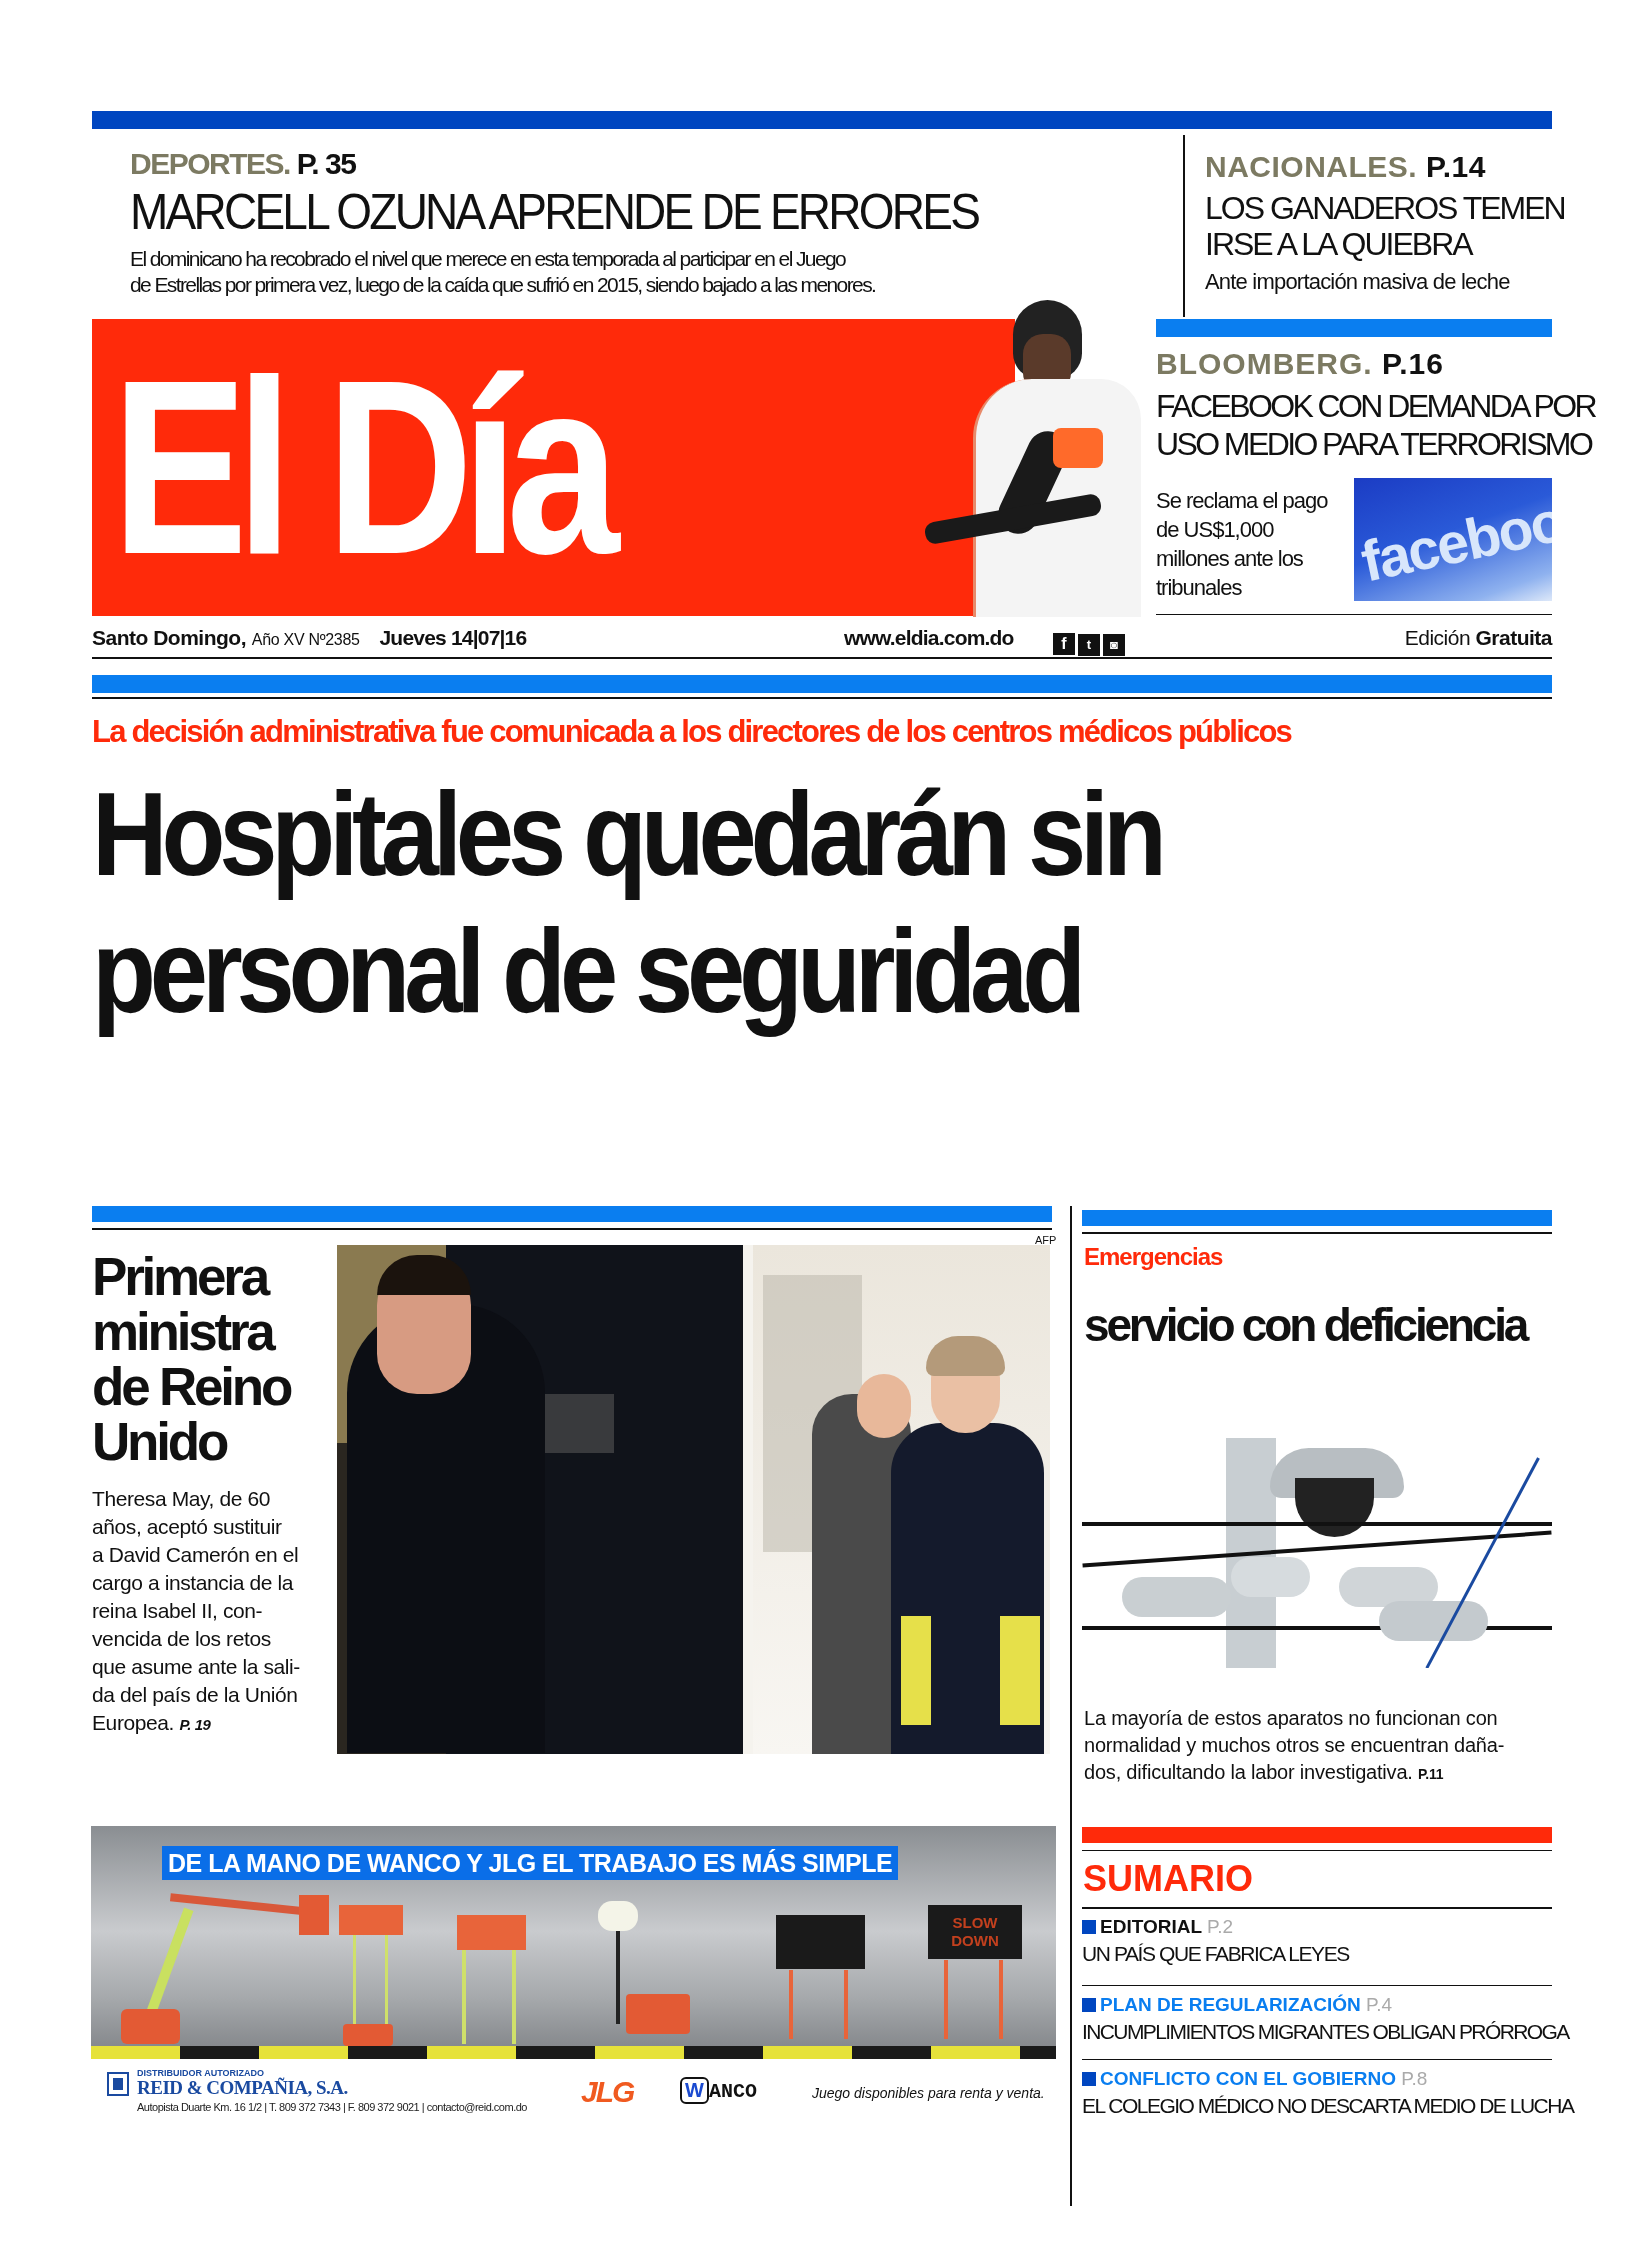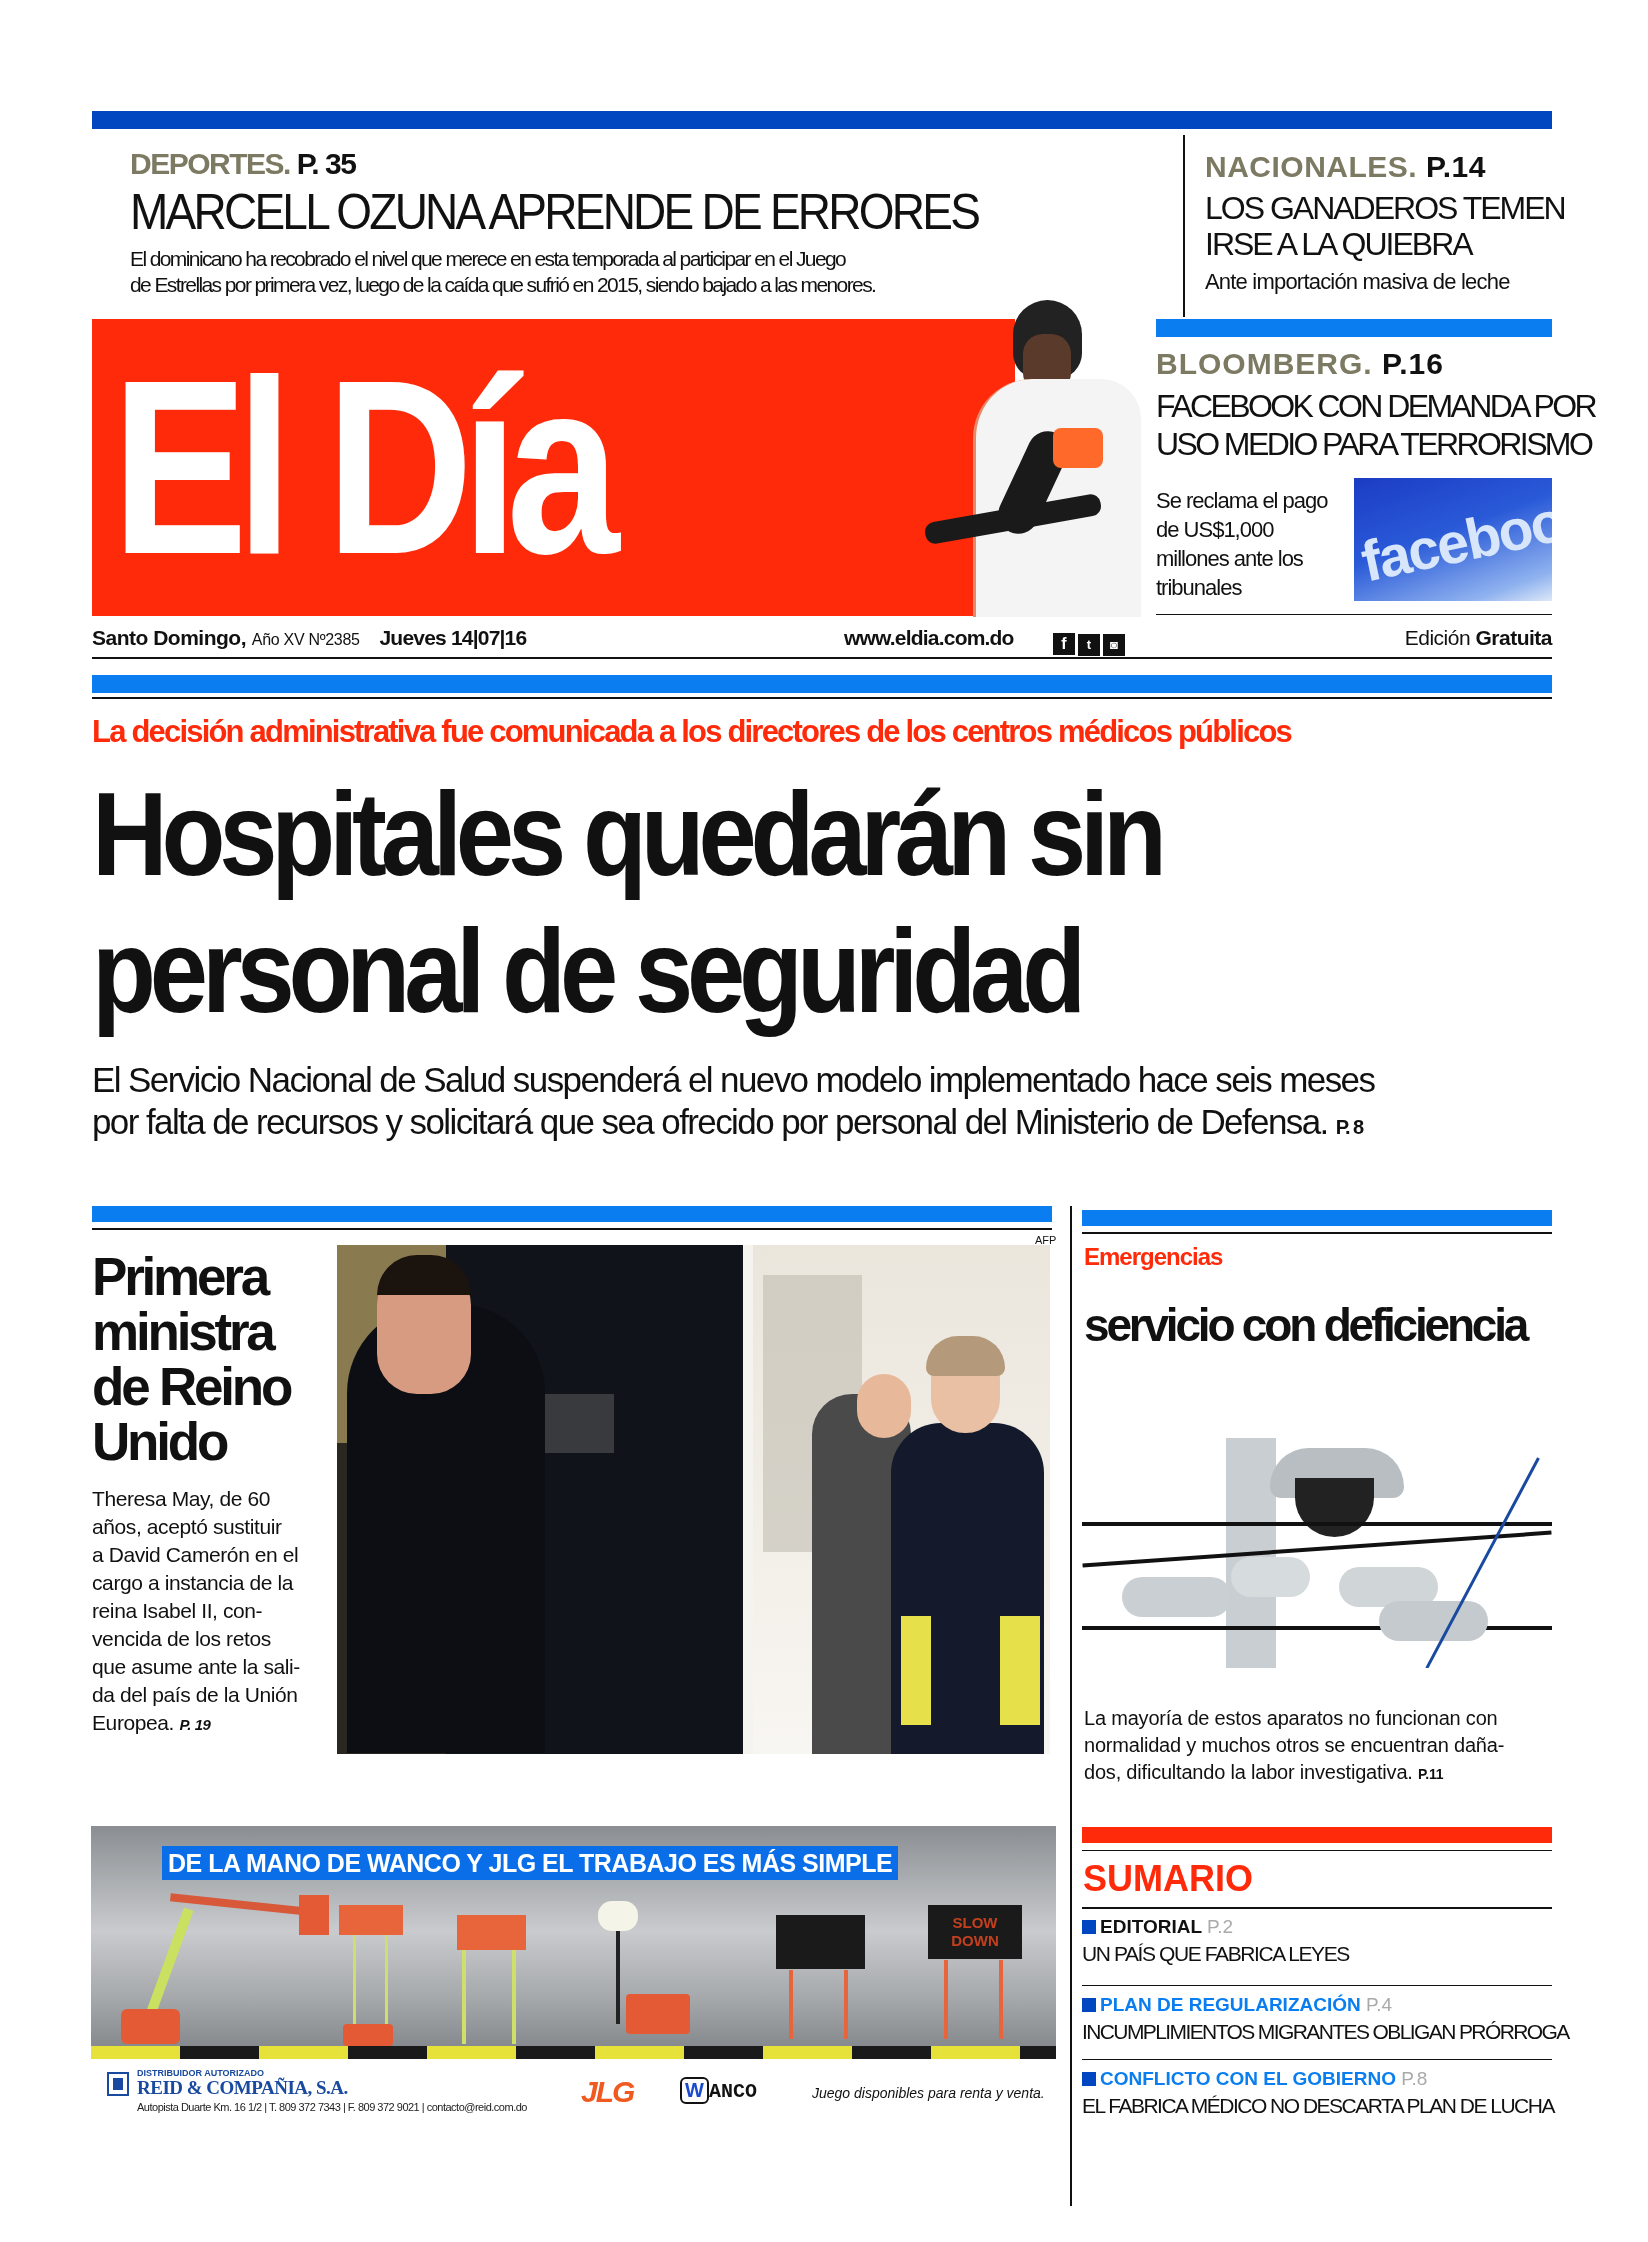--- a/index.html
+++ b/index.html
@@ -100,24 +100,20 @@
 
 <div class="abs bar-lblue" style="left:92px;top:675px;width:1460px;height:18px;"></div>
 <div class="abs rule" style="left:92px;top:697px;width:1460px;"></div>
 
 <div class="abs" style="left:92px;top:711px;width:1460px;">
   <div style="color:#ff2a0a;font-size:31px;line-height:42px;font-weight:700;letter-spacing:-1.8px;white-space:nowrap;">La decisión administrativa fue comunicada a los directores de los centros médicos públicos</div>
   <div style="margin-top:12px;font-size:119px;line-height:137px;font-weight:700;letter-spacing:-7px;white-space:nowrap;transform:scaleX(0.88);transform-origin:left;">
     <div>Hospitales quedarán sin</div>
     <div>personal de seguridad</div>
   </div>
-  <div style="margin-top:20px;font-size:35px;line-height:42px;letter-spacing:-1.6px;white-space:nowrap;">
-    <div>El Servicio Nacional de Salud suspenderá el nuevo modelo implementado hace seis meses</div>
-    <div><span>por falta de recursos y solicitará que sea ofrecido por personal del Ministerio de Defensa.</span> <span class="bold" style="font-size:20px;">P. 8</span></div>
-  </div>
 </div>
 
 <div class="abs bar-lblue" style="left:92px;top:1206px;width:960px;height:16px;"></div>
 <div class="abs rule" style="left:92px;top:1228px;width:960px;"></div>
 
 <div class="abs" style="left:1070px;top:1206px;width:2px;height:1000px;background:#111;"></div>
 
 <div class="abs" style="left:92px;top:1249px;width:228px;">
   <div style="font-size:53px;line-height:55px;font-weight:700;letter-spacing:-3.2px;">
     <div>Primera</div>
@@ -206,21 +202,21 @@
       <span class="sq"></span><span style="color:#0a7ef0;">PLAN DE REGULARIZACIÓN</span>
       <span style="color:#aaa;font-weight:400;">P.4</span>
     </div>
     <div style="font-size:21px;line-height:30px;letter-spacing:-1.6px;white-space:nowrap;">INCUMPLIMIENTOS MIGRANTES OBLIGAN PRÓRROGA</div>
   </div>
   <div style="height:73px;padding-top:7px;">
     <div style="font-size:19px;line-height:24px;font-weight:700;white-space:nowrap;">
       <span class="sq"></span><span style="color:#0a7ef0;">CONFLICTO CON EL GOBIERNO</span>
       <span style="color:#aaa;font-weight:400;">P.8</span>
     </div>
-    <div style="font-size:21px;line-height:30px;letter-spacing:-1.5px;white-space:nowrap;">EL FABRICA MÉDICO NO DESCARTA PLAN DE LUCHA</div>
+    <div style="font-size:21px;line-height:30px;letter-spacing:-1.5px;white-space:nowrap;">EL COLEGIO MÉDICO NO DESCARTA MEDIO DE LUCHA</div>
   </div>
 </div>
 
 <div class="abs ph" style="left:91px;top:1826px;width:965px;height:297px;background:#fff;">
   <div style="position:absolute;left:0;top:0;width:965px;height:233px;background:linear-gradient(180deg,#8a8e92 0%,#c9cbce 45%,#a4a7aa 75%,#7e8185 100%);">
     <div style="position:absolute;left:71px;top:20px;font-size:25px;line-height:34px;font-weight:700;color:#ffffff;background:#0a6ee8;padding:0 6px;letter-spacing:-0.5px;white-space:nowrap;">DE LA MANO DE WANCO Y JLG EL TRABAJO ES MÁS SIMPLE</div>
 
     <div style="position:absolute;left:69px;top:79px;width:10px;height:139px;background:#c9e060;transform:rotate(20deg);"></div>
     <div style="position:absolute;left:79px;top:75px;width:149px;height:8px;background:#d8583a;transform:rotate(6deg);"></div>
     <div style="position:absolute;left:208px;top:69px;width:30px;height:40px;background:#e35a34;"></div>

